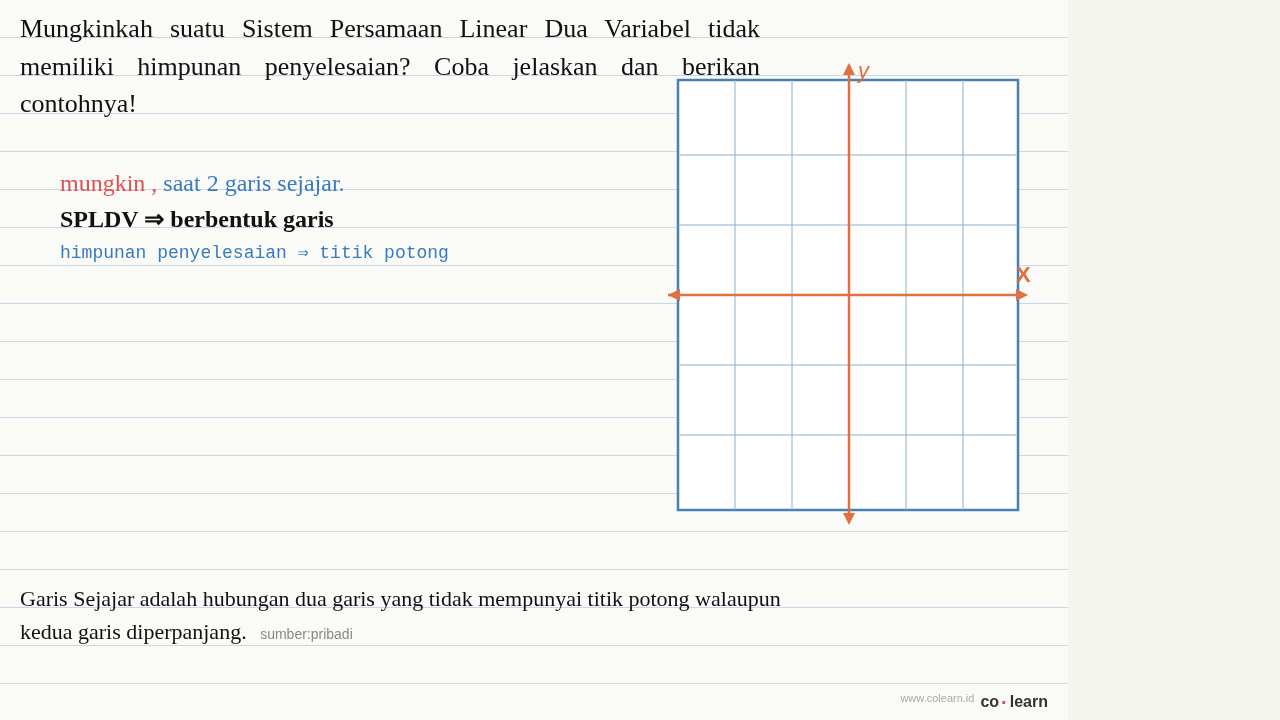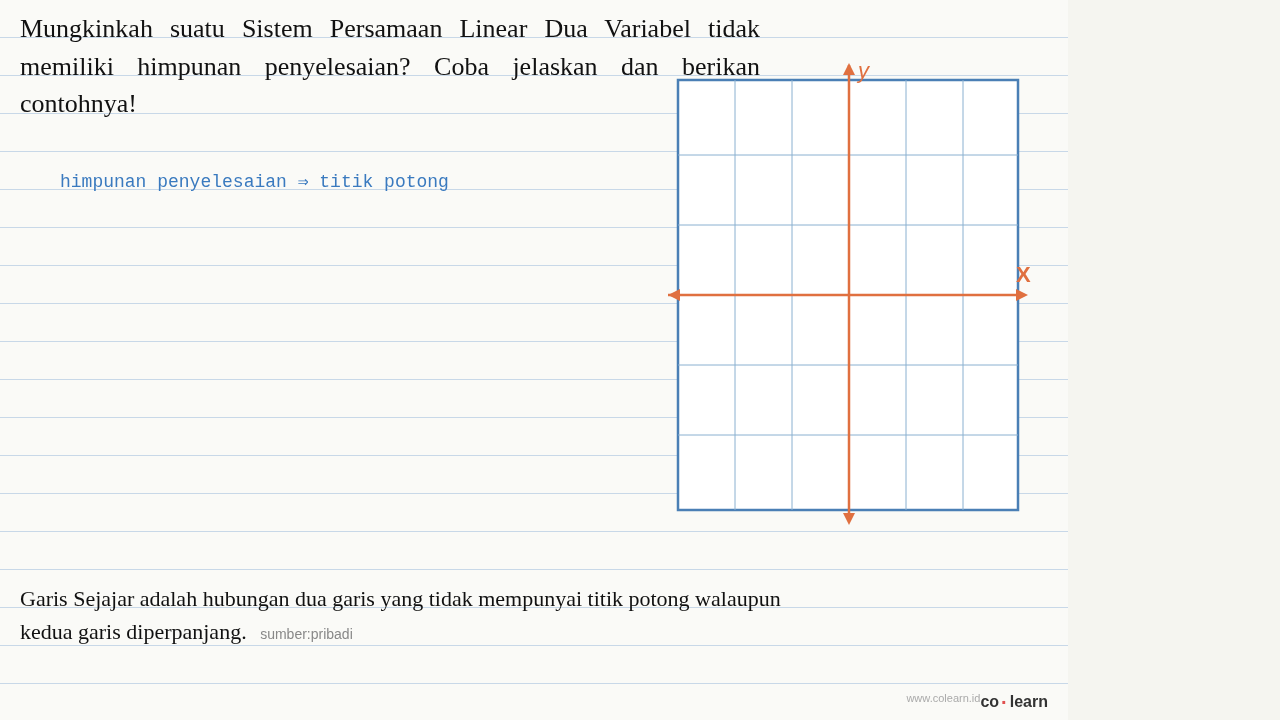--- a/index.html
+++ b/index.html
@@ -112,20 +112,21 @@
       font-family: Arial, sans-serif;
     }
 
     
     .branding {
       position: absolute;
       bottom: 8px;
       right: 20px;
       display: flex;
       align-items: center;
+      gap: 6px;
     }
 
     .branding-site {
       font-size: 11px;
       color: #aaa;
       font-family: Arial, sans-serif;
     }
 
     .branding-logo {
       font-size: 16px;
@@ -147,20 +148,27 @@
 </head>
 <body>
 
 <div class="page">
 
   <div class="question-text">
     <span>Mungkinkah suatu Sistem Persamaan Linear Dua Variabel tidak memiliki himpunan penyelesaian? Coba jelaskan dan berikan contohnya!</span>
   </div>
 
   <div class="answer-section">
+    <div class="answer-line1">
+      <span>mungkin ,</span>
+      <span class="blue">saat 2 garis sejajar.</span>
+    </div>
+    <div class="answer-line2">
+      <span>SPLDV ⇒ berbentuk garis</span>
+    </div>
     <div class="answer-line3">
       <span>himpunan penyelesaian ⇒ titik potong</span>
     </div>
   </div>
 
   <div class="grid-container">
     <svg class="grid-svg" viewBox="0 0 380 480" xmlns="http://www.w3.org/2000/svg">
 
       <rect x="20" y="20" width="340" height="430" fill="white" stroke="#4a7fb5" stroke-width="2.5"></rect>
 

